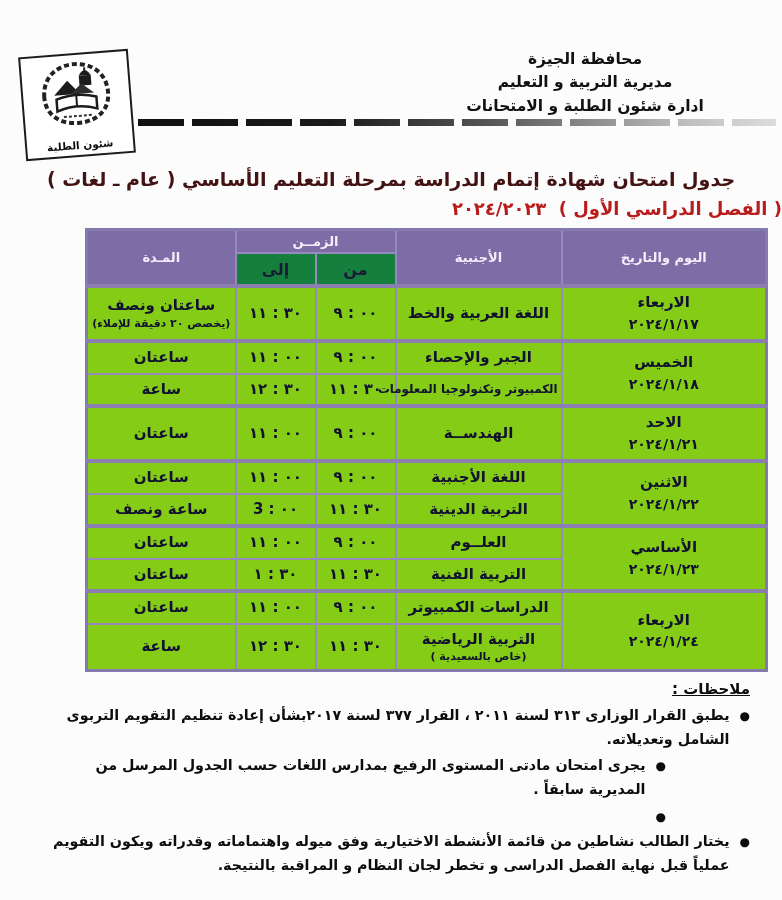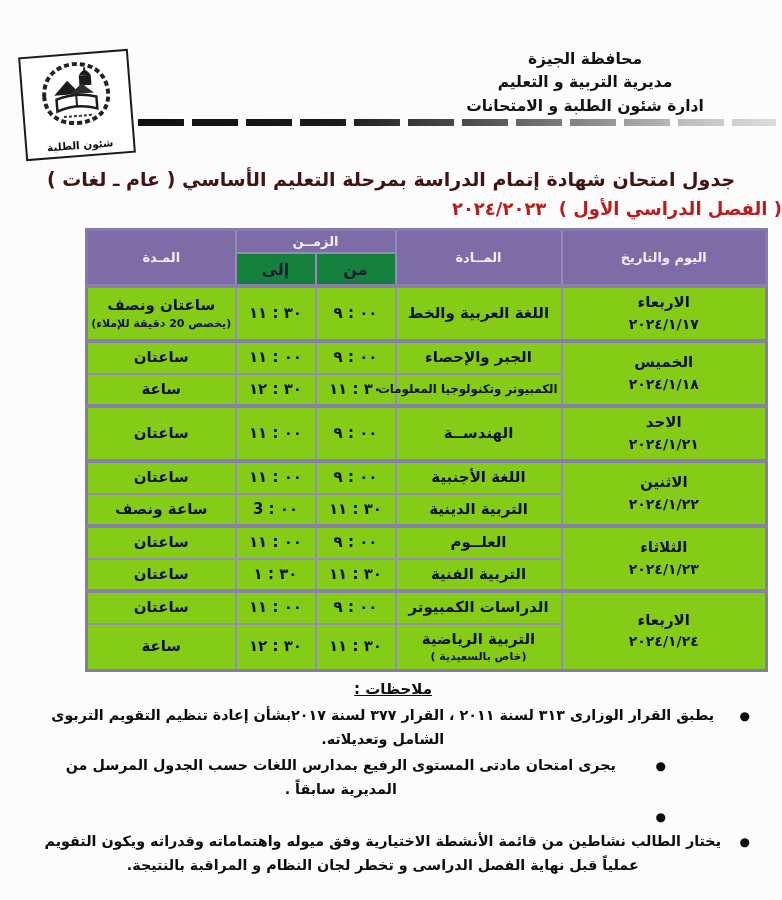--- a/index.html
+++ b/index.html
@@ -53,21 +53,21 @@
   }
   .exam tbody td{
     background:#84cc16;text-align:center;vertical-align:middle;
     font-weight:bold;font-size:15px;color:#111130;padding:5px 3px;line-height:1.3;
   }
   .exam tr.group-start>td{border-top:4px solid #8b7fb2;}
   .day-date{font-size:14px;margin-top:2px;}
   .cell-note{font-size:11px;font-weight:bold;margin-top:1px;}
   .subject-tight{font-size:11.8px;white-space:nowrap;}
   
-  .notes{margin:7px 32px 0 36px;text-align:center;}
+  .notes{margin:7px 32px 0 36px;}
   .notes-heading{
     display:inline-block;font-size:15px;font-weight:bold;color:#0c0c0c;
     text-decoration:underline;margin-bottom:6px;
   }
   .note{
     display:flex;gap:10px;align-items:flex-start;
     font-size:14.3px;font-weight:bold;color:#0c0c0c;line-height:1.65;margin-bottom:3px;
   }
   .note .bullet{font-size:12px;margin-top:3px;}
   .note.indent1{padding-right:84px;}
@@ -118,40 +118,40 @@
       <colgroup>
         <col style="width:205px">
           <col style="width:166px">
           <col style="width:80px">
           <col style="width:80px">
           <col style="width:149px">
       </colgroup>
       <thead>
         <tr>
           <th rowspan="2">اليوم والتاريخ</th>
-          <th rowspan="2">المــادة</th>
+          <th rowspan="2">الأجنبية</th>
           <th colspan="2">الزمــن</th>
           <th rowspan="2">المـدة</th>
         </tr>
         <tr>
           <th class="sub">من</th>
           <th class="sub">إلى</th>
         </tr>
       </thead>
       <tbody>
           <tr class="group-start">
             <td class="day-cell" rowspan="1"><div>الاربعاء</div><div class="day-date num">٢٠٢٤/١/١٧</div></td>
             <td>
               <div>اللغة العربية والخط</div>
             </td>
             <td><span class="num">٩ : ٠٠</span></td>
             <td><span class="num">١١ : ٣٠</span></td>
             <td>
               <div>ساعتان ونصف</div>
-              <div class="cell-note">(يخصص 20 دقيقة للإملاء)</div>
+              <div class="cell-note">(يخصص ٢٠ دقيقة للإملاء)</div>
             </td>
           </tr>
           <tr class="group-start">
             <td class="day-cell" rowspan="2"><div>الخميس</div><div class="day-date num">٢٠٢٤/١/١٨</div></td>
             <td>
               <div>الجبر والإحصاء</div>
             </td>
             <td><span class="num">٩ : ٠٠</span></td>
             <td><span class="num">١١ : ٠٠</span></td>
             <td>
@@ -194,21 +194,21 @@
             <td>
               <div>التربية الدينية</div>
             </td>
             <td><span class="num">١١ : ٣٠</span></td>
             <td><span class="num">3 : ٠٠</span></td>
             <td>
               <div>ساعة ونصف</div>
             </td>
           </tr>
           <tr class="group-start">
-            <td class="day-cell" rowspan="2"><div>الثلاثاء</div><div class="day-date num">٢٠٢٤/١/٢٣</div></td>
+            <td class="day-cell" rowspan="2"><div>الأساسي</div><div class="day-date num">٢٠٢٤/١/٢٣</div></td>
             <td>
               <div>العلــوم</div>
             </td>
             <td><span class="num">٩ : ٠٠</span></td>
             <td><span class="num">١١ : ٠٠</span></td>
             <td>
               <div>ساعتان</div>
             </td>
           </tr>
           <tr>

